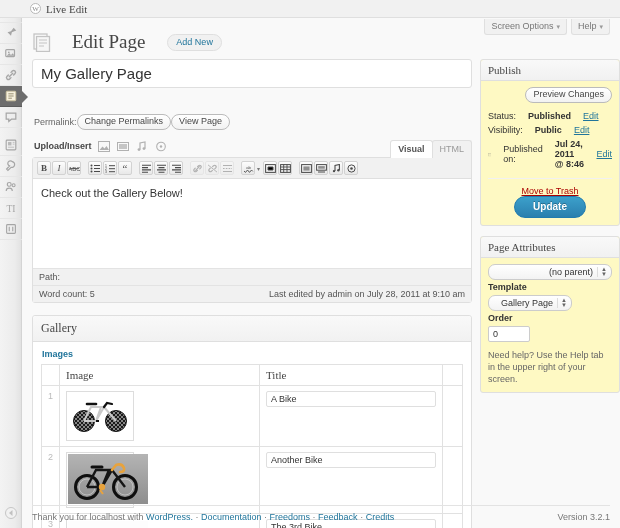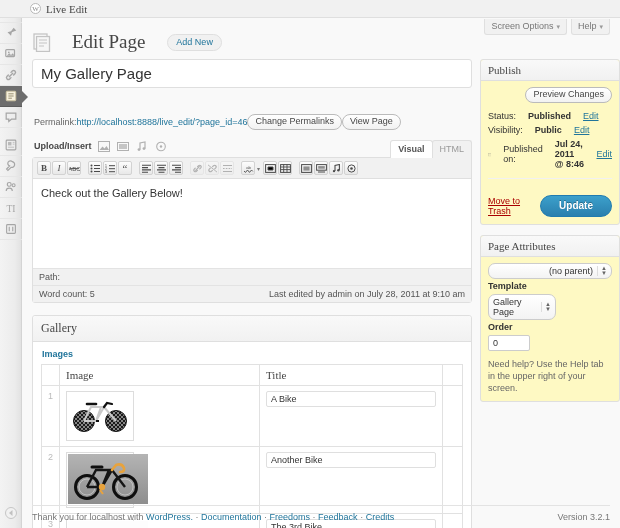--- a/index.html
+++ b/index.html
@@ -233,37 +233,37 @@
     font-size: 11px; color: #464646;
   }
   .sbox-body { padding: 6px 7px 7px; }
   .preview-row { display: flex; justify-content: flex-end; padding-bottom: 6px; }
   .pubrow { font-size: 9px; color: #333; padding: 2px 0; display:flex; align-items:center; gap:12px; }
   .pubrow b { font-weight: bold; }
   .pubrow a { color: #21759b; text-decoration: underline; }
   .cal-ico { width: 9px; height: 9px; opacity:.5; }
   .pub-actions {
     display: flex; align-items: center; justify-content: space-between;
-    border-top: 1px solid #f1f1f1; margin-top: 7px; padding-top: 16px;
+    border-top: 1px solid #f1f1f1; margin-top: 7px; padding-top: 7px; flex-direction: column;
   }
   .trash-link { font-size: 9px; color: #a00; text-decoration: underline; }
   .update-btn {
     background: linear-gradient(to bottom,#3ca0cb,#2a7fae);
     border: 1px solid #207bb0; border-radius: 12px;
     color: #fff; font-size: 10px; font-weight: bold;
     padding: 4px 18px 5px; text-shadow: 0 -1px 0 rgba(0,0,0,.3); cursor:pointer;
   }
   .fl { font-size: 9px; font-weight: bold; color: #333; padding: 2px 0 3px; }
   .sel {
     width: 100%; font-size: 9px; padding: 2px 4px; border: 1px solid #ccc;
     border-radius: 7px; background: linear-gradient(to bottom,#fff,#f3f3f3);
     display:flex; align-items:center; justify-content:flex-end;
     color:#333;
   }
-  .sel.narrow { width: 68px; }
+  .sel.narrow { width: 84px; }
   .sel-arrows {
     display:flex; flex-direction:column; align-items:center; line-height:5px;
     border-left:1px solid #ddd; padding-left:3px; margin-left:4px;
   }
   .sel-arrows span { font-size:6px; color:#666; }
   .num-in {
     width: 42px; border: 1px solid #ccc; border-radius: 2px;
     padding: 2px 4px; font-size: 9px; background: #fff; color:#333;
     font-family:"Liberation Sans",sans-serif; outline:none;
   }
@@ -403,21 +403,20 @@
     <div class="cols">
 
       <div class="col-main">
 
         <div class="titlewrap">
           <input class="titleinput" value="My Gallery Page" style="">
         </div>
 
         <div class="permalink-row">
           <span>Permalink:</span>
-          <a class="plink">http://localhost:8888/live_edit/?page_id=46</a>
           <span class="btn-small">Change Permalinks</span>
           <span class="btn-small">View Page</span>
         </div>
 
         <div class="media-row">
           <span class="mb-label">Upload/Insert</span>
 
           <span class="media-btn">
             <svg width="12" height="11" viewBox="0 0 12 11">
               <rect x="0.5" y="0.5" width="11" height="10" fill="none" stroke="#777"></rect>

